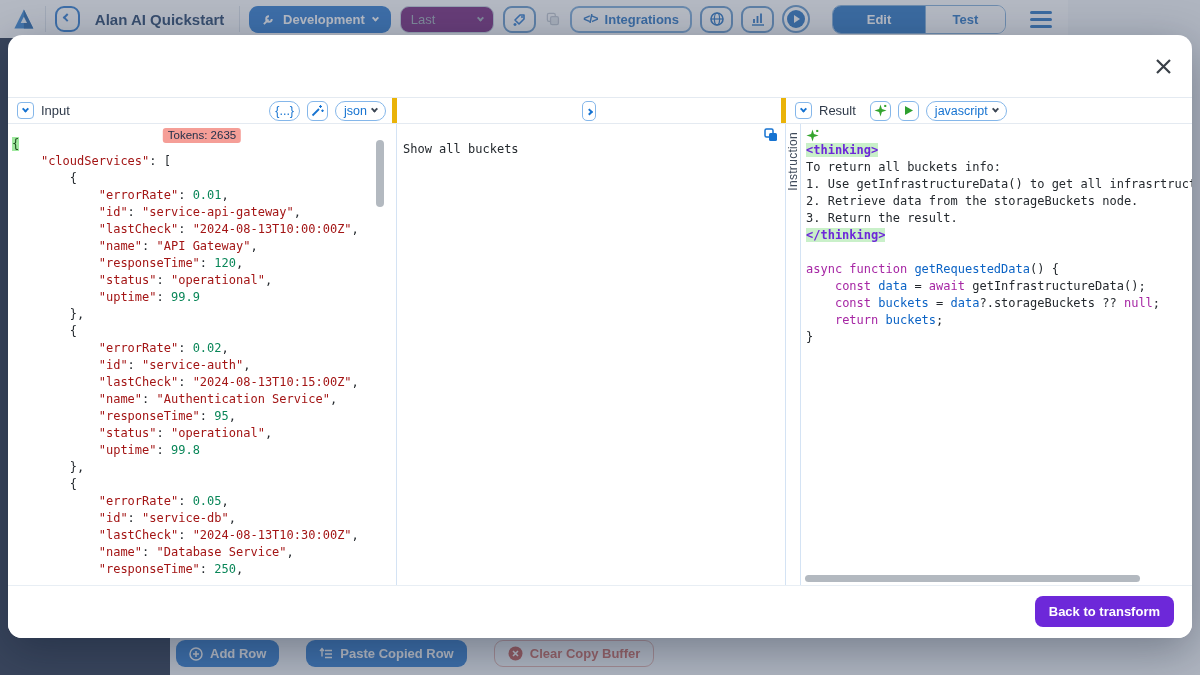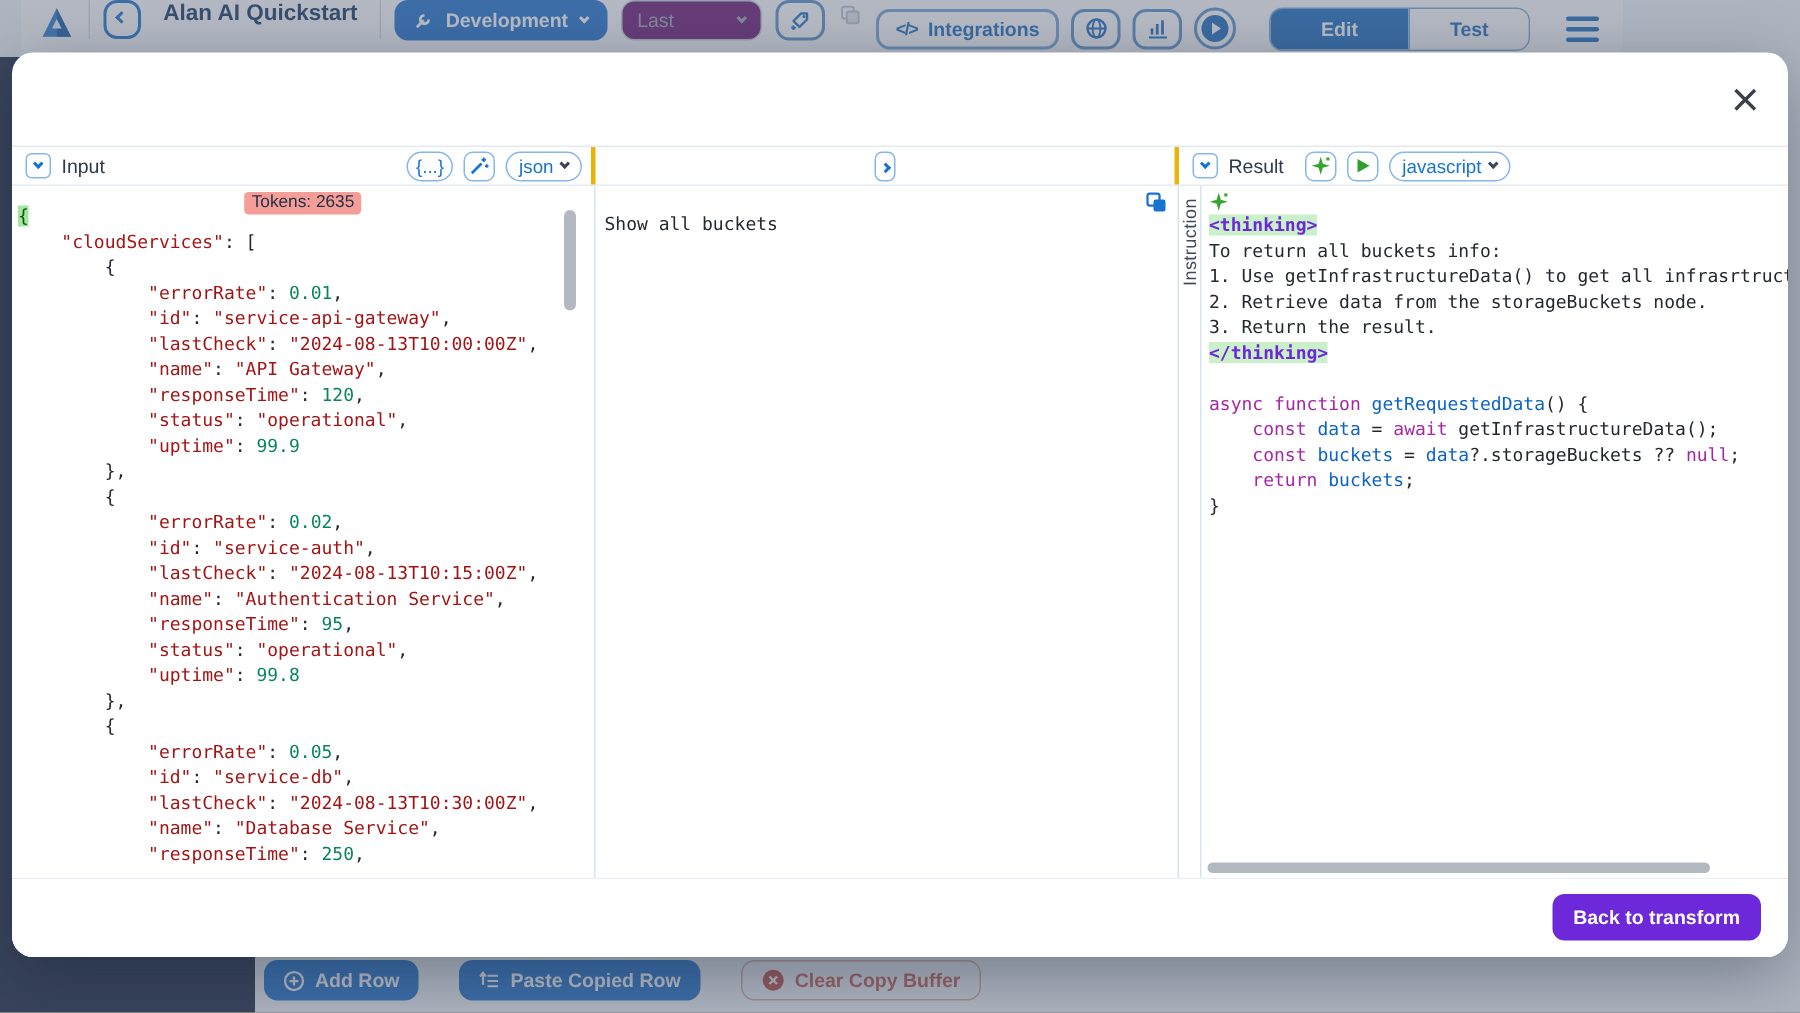--- a/index.html
+++ b/index.html
@@ -5,21 +5,21 @@
   * { margin:0; padding:0; box-sizing:border-box; }
   html,body { background:#444; }
   #screen {
     position:relative; width:1200px; height:675px; overflow:hidden;
     background:#f3f5f8; font-family:"Liberation Sans", sans-serif;
   }
 
   
   .topbar {
     position:absolute; left:0; top:0; width:1068px; height:38px;
-    background:#fbfcfe; display:flex; padding:0 12px; gap:9px;margin-left:14px;
+    background:#fbfcfe; display:flex; align-items:center; padding:0 12px; gap:9px;
   }
   .tb-divider { width:1px; height:26px; background:#d9dfe7; }
   .tb-back {
     width:31px; height:26px; border:2px solid #2374cd; border-radius:9px;
     display:flex; align-items:center; justify-content:center; color:#2374cd; background:#fff;
   }
   .tb-title { font-size:15px; font-weight:700; color:#1b3a63; margin:0 6px; white-space:nowrap; }
   .tb-dev {
     height:27px; background:#2374cd; color:#fff; border:none; border-radius:9px;
     display:flex; align-items:center; gap:8px; padding:0 13px; font-size:13px; font-weight:700;
@@ -65,21 +65,21 @@
   }
   .modal-close {
     position:absolute; top:18px; right:16px; width:26px; height:26px; border:none; background:none;
     color:#3a4048; font-size:20px; cursor:pointer; display:flex; align-items:center; justify-content:center;
   }
   .phead {
     position:absolute; left:0; top:62px; width:1184px; height:27px;
     border-top:1px solid #e4eaf1; border-bottom:1px solid #e4eaf1;
     display:grid; grid-template-columns:389px 389px 15px 391px;
   }
-  .ph { display:flex; align-items:center; gap:7px; padding:0 6px 0 9px; border-right:3px solid #eab308; }
+  .ph { display:flex; align-items:center; gap:7px; padding:0 6px 0 9px; border-right:5px solid #eab308; }
   .ph:last-child { border-right:none; }
   .ph-instr { padding:0 1px; justify-content:center; }
   .ph-title { font-size:13px; color:#2f3a4a; }
   .ph-spacer { flex:1; }
   .chevbox {
     width:17px; height:17px; border:1px solid #85b7ea; border-radius:4px; background:#fff;
     display:flex; align-items:center; justify-content:center; color:#1673d1; flex:none;
   }
   .chev { display:inline-block; width:6px; height:6px; border-right:2px solid currentColor; border-bottom:2px solid currentColor; }
   .chev.down { transform:rotate(45deg) translate(-1px,-1px); }

